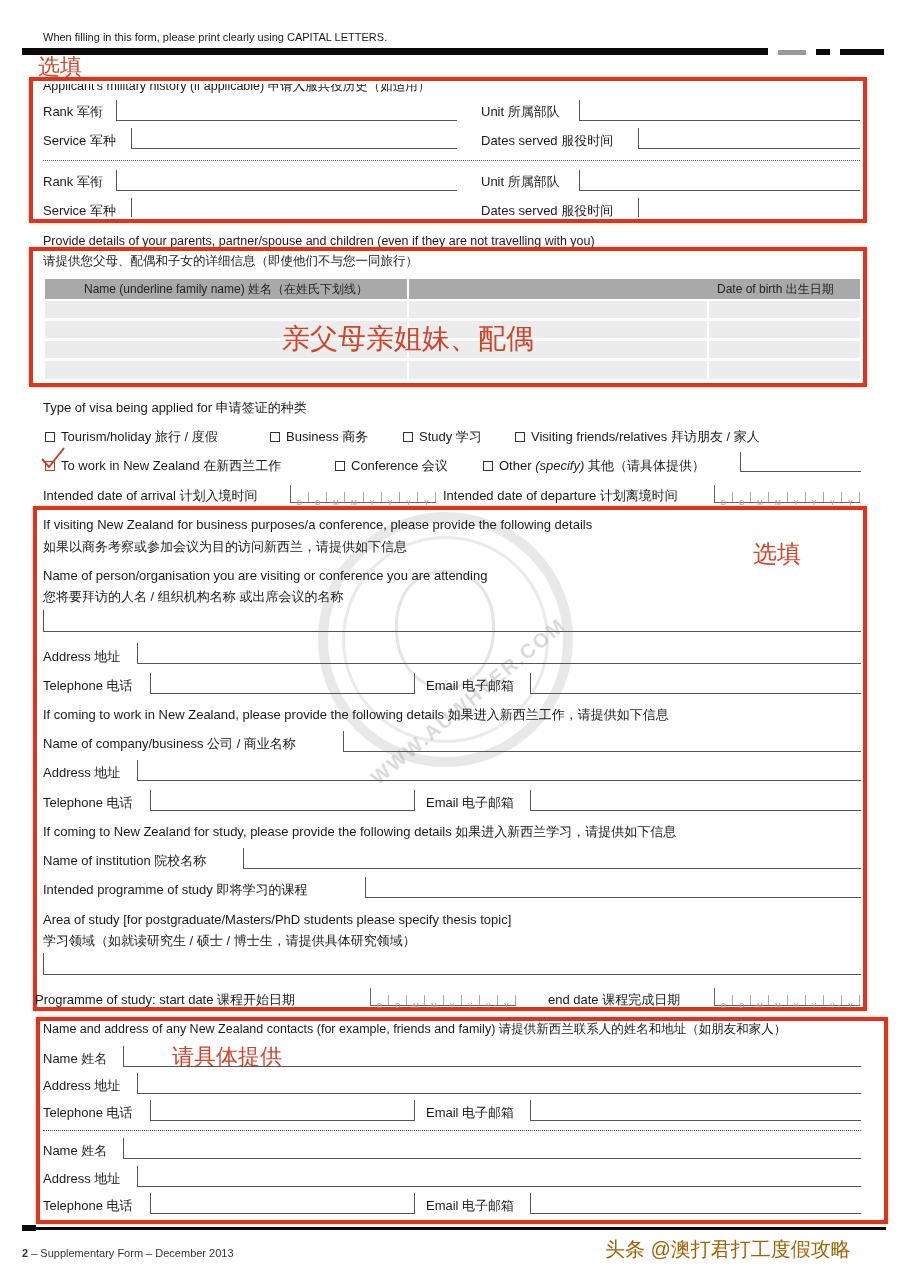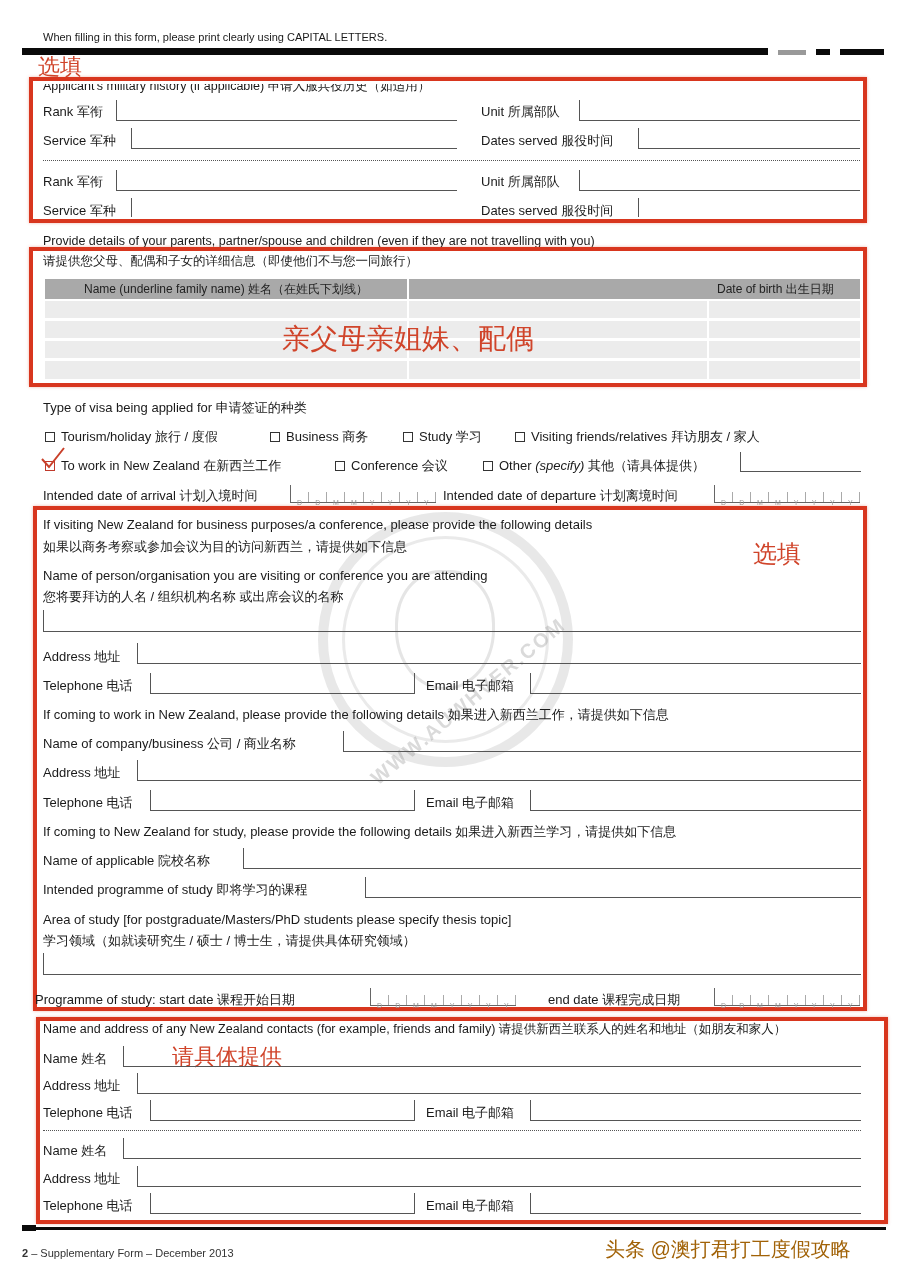--- a/index.html
+++ b/index.html
@@ -149,21 +149,21 @@
 <div class="t" style="left:43px;top:736px;">Name of company/business 公司 / 商业名称</div>
 <div class="field" style="left:343px;top:731px;width:518px;height:21px;"></div>
 <div class="t" style="left:43px;top:765px;">Address 地址</div>
 <div class="field" style="left:137px;top:760px;width:724px;height:21px;"></div>
 <div class="t" style="left:43px;top:795px;">Telephone 电话</div>
 <div class="field" style="left:150px;top:790px;width:265px;height:21px;border-right:1px solid #555;"></div>
 <div class="t" style="left:426px;top:795px;">Email 电子邮箱</div>
 <div class="field" style="left:530px;top:790px;width:331px;height:21px;"></div>
 
 <div class="t" style="left:43px;top:824px;">If coming to New Zealand for study, please provide the following details 如果进入新西兰学习，请提供如下信息</div>
-<div class="t" style="left:43px;top:853px;">Name of applicable 院校名称</div>
+<div class="t" style="left:43px;top:853px;">Name of institution 院校名称</div>
 <div class="field" style="left:243px;top:848px;width:618px;height:21px;"></div>
 <div class="t" style="left:43px;top:882px;">Intended programme of study 即将学习的课程</div>
 <div class="field" style="left:365px;top:877px;width:496px;height:21px;"></div>
 <div class="t" style="left:43px;top:912px;">Area of study [for postgraduate/Masters/PhD students please specify thesis topic]</div>
 <div class="t" style="left:43px;top:933px;">学习领域（如就读研究生 / 硕士 / 博士生，请提供具体研究领域）</div>
 <div class="field" style="left:43px;top:953px;width:818px;height:22px;"></div>
 
 <div class="t" style="left:35px;top:992px;">Programme of study:  start date 课程开始日期</div>
 <div class="datebox" style="left:370px;top:988px;width:146px;">
   <span>D</span>

